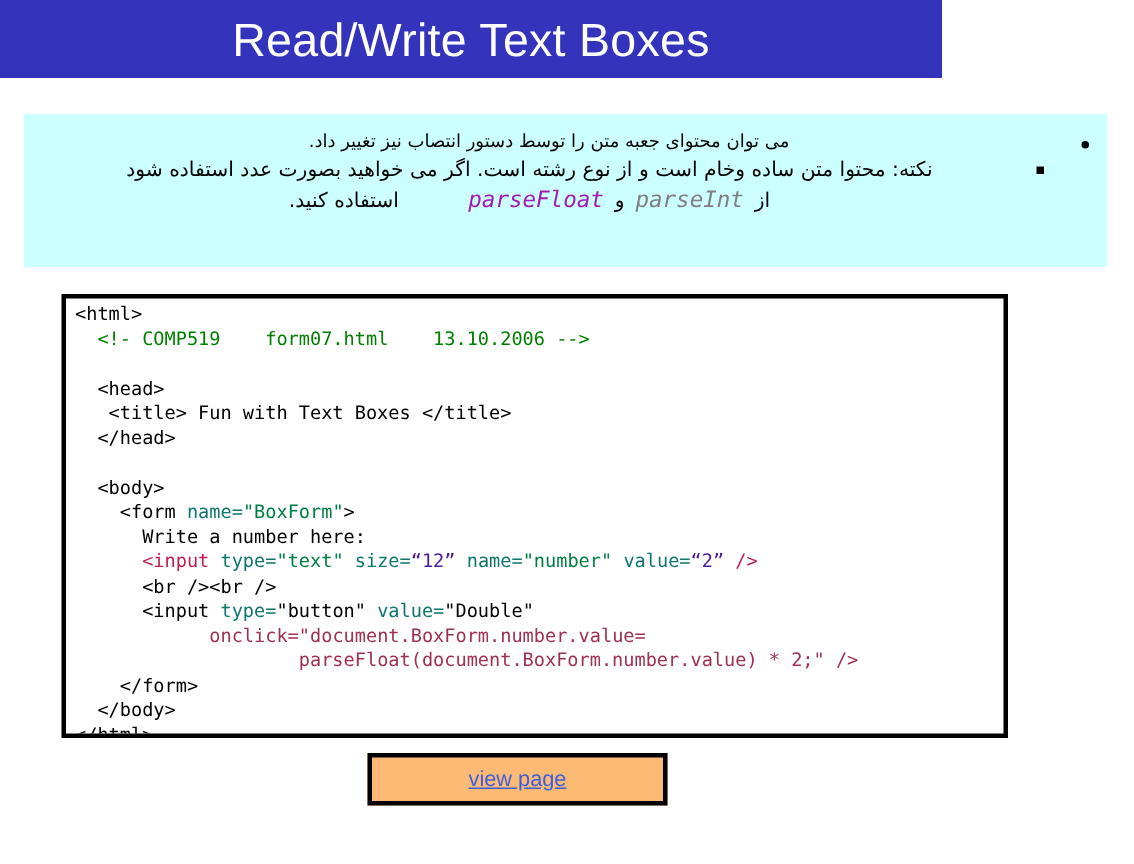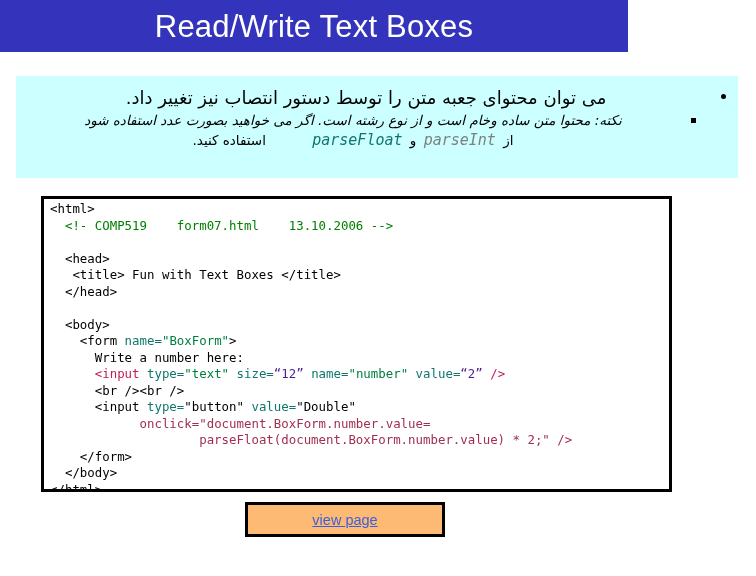--- a/index.html
+++ b/index.html
@@ -51,42 +51,41 @@
     text-align: right;
   }
   .note-line {
     direction: rtl;
     unicode-bidi: embed;
     color: #000000;
     font-family: "DejaVu Sans", sans-serif;
     white-space: nowrap;
   }
   .note-line-1 {
-    font-size: 18px;
+    font-size: 12px;
     padding-right: 22px;
     padding-top: 7px;
     position: relative;
     text-align: center;
   }
   .note-line-1 .bullet-disc {
     position: absolute;
     right: 6px;
     top: 14px;
     width: 5px;
     height: 5px;
     background: #000;
     border-radius: 50%;
   }
   .note-line-2 {
     font-size: 13.5px;
     padding-right: 48px;
     padding-top: 4px;
     position: relative;
     text-align: center;
-    font-style: italic;
   }
   .note-line-2 .bullet-square {
     position: absolute;
     right: 36px;
     top: 10px;
     width: 5px;
     height: 5px;
     background: #000;
   }
   .note-line-3 {
@@ -174,21 +173,21 @@
 
   <div class="note-line note-line-2">
     <span class="bullet-square"></span>
     <span>نکته:  محتوا متن ساده وخام است و از نوع رشته است. اگر می خواهید بصورت عدد استفاده شود</span>
   </div>
 
   <div class="note-line note-line-3">
     <span>از</span>
     <span class="code-inline" style="color: rgb(127, 127, 127);">parseInt</span>
     <span>و</span>
-    <span class="code-inline" style="color: #0f766e; margin-left: 39px;">parseFloat</span>
+    <span class="code-inline" style="color: #a21caf; margin-left: 39px;">parseFloat</span>
     <span>استفاده کنید.</span>
   </div>
 
 </div>
 
 <div id="code-box">
   <pre id="code-listing"><span class="tok-plain">&lt;html&gt;</span>
 <span class="tok-plain">  </span><span class="tok-comment">&lt;!- COMP519    form07.html    13.10.2006 --&gt;</span>
 <span class="tok-plain"></span>
 <span class="tok-plain">  &lt;head&gt;</span>

